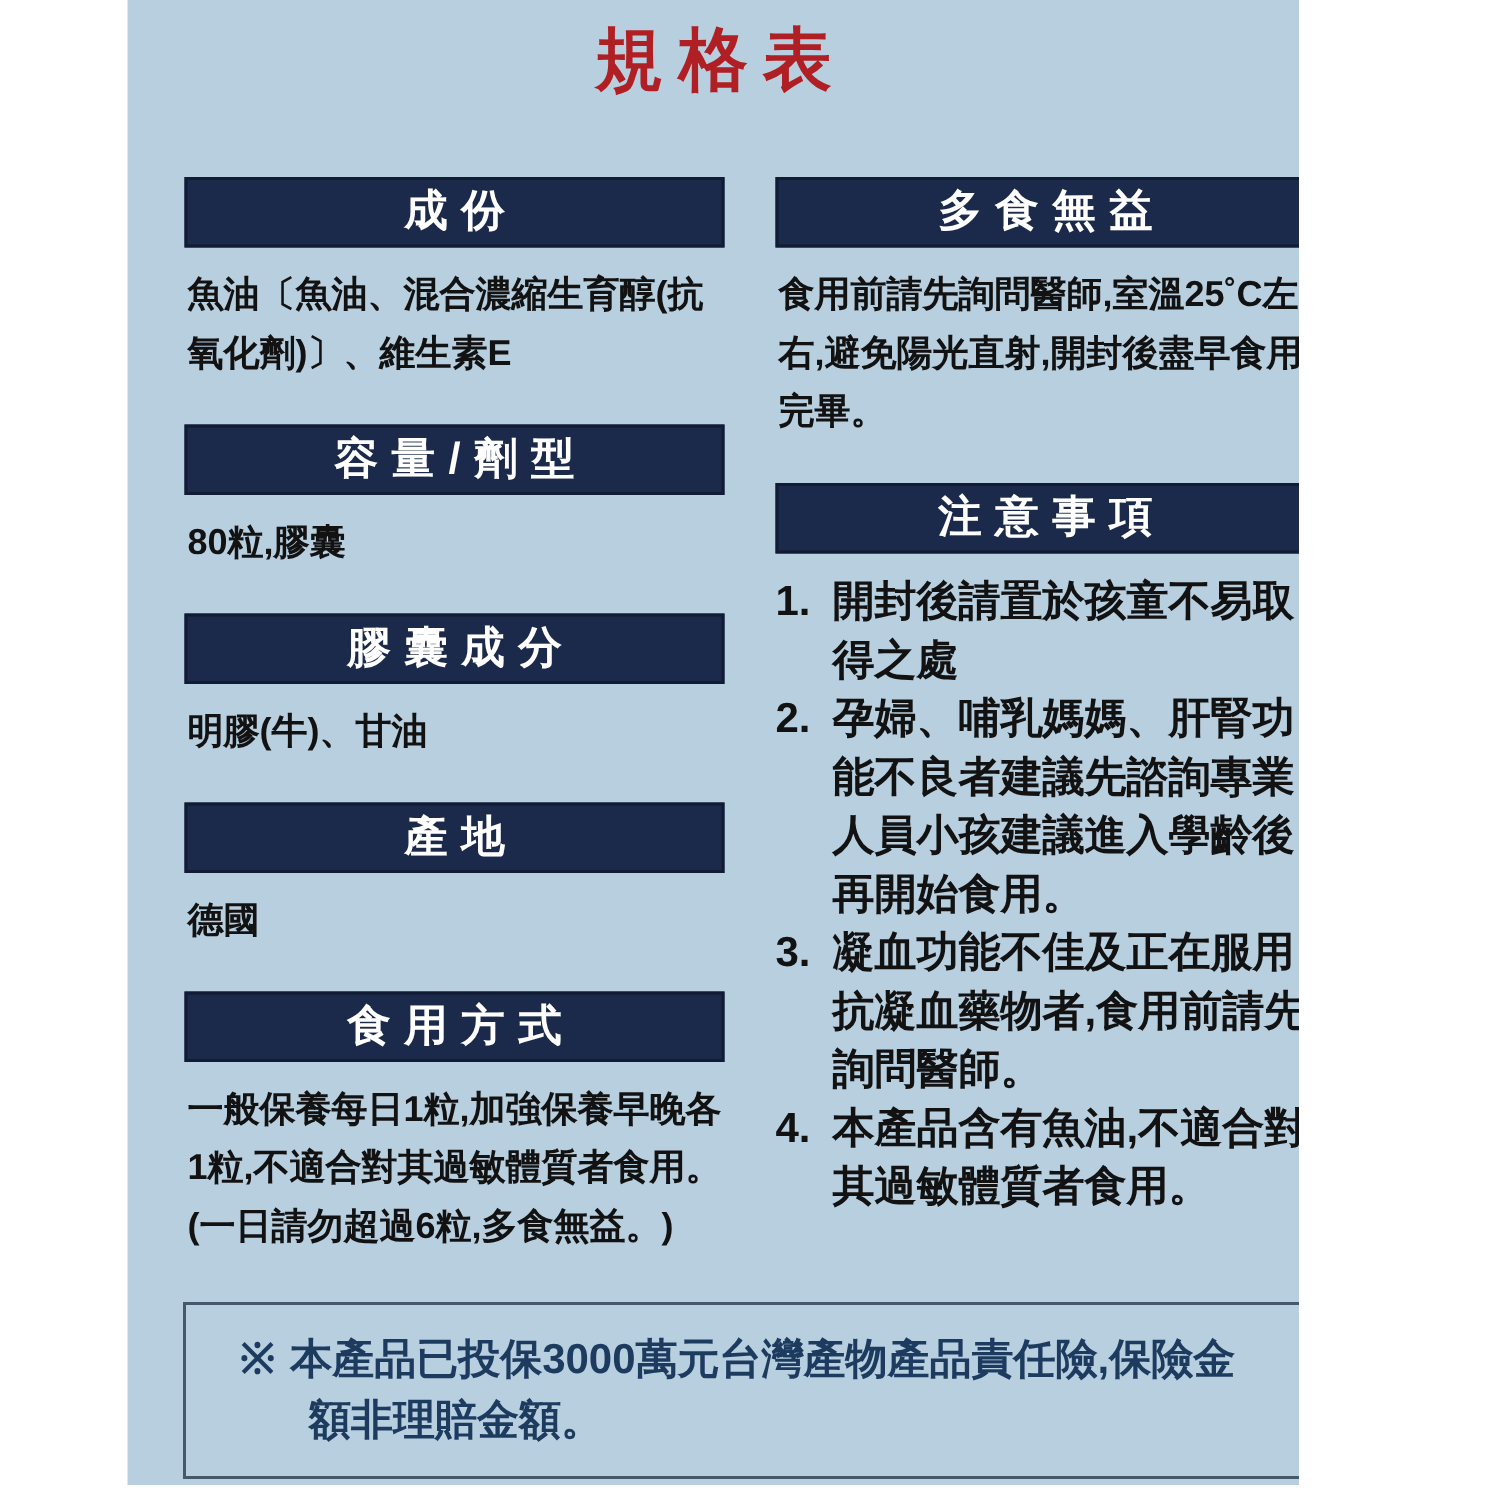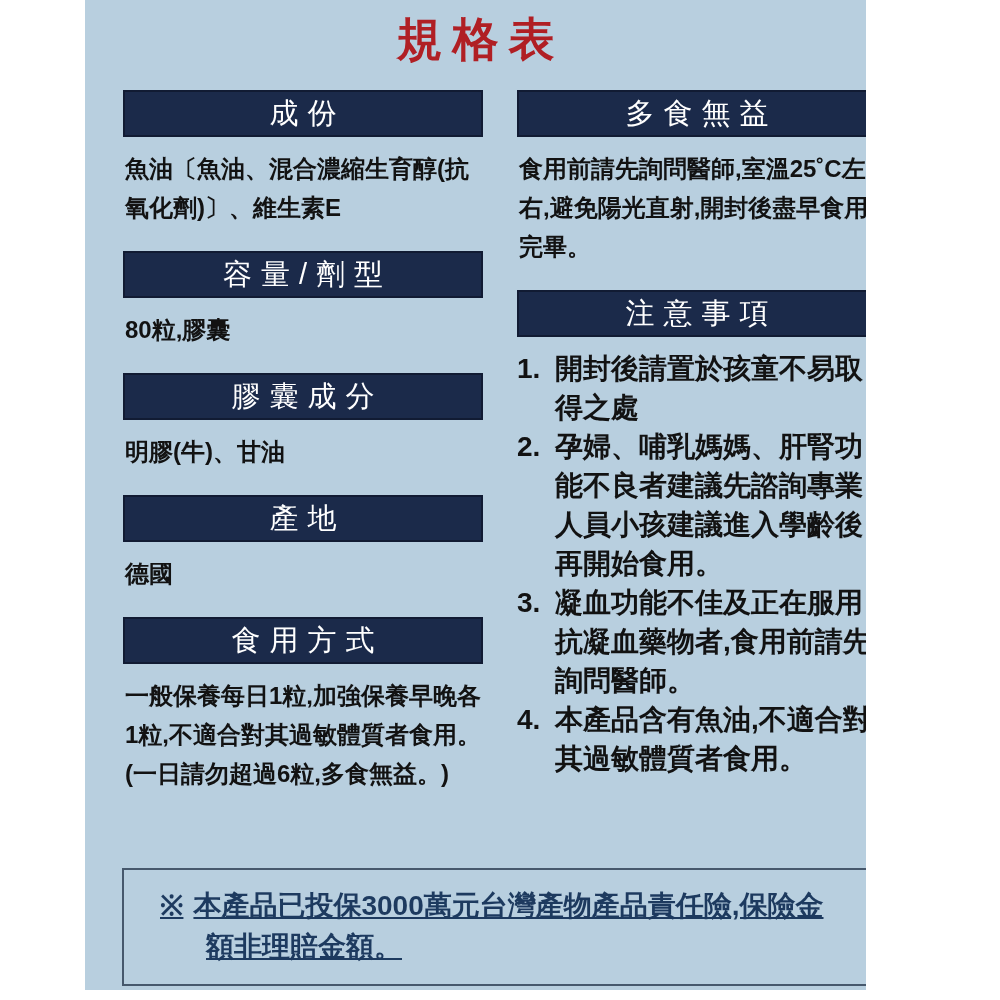--- a/index.html
+++ b/index.html
@@ -45,23 +45,24 @@
   }
   .sec-bar {
     background: #1b2a4a;
     border: 2px solid #111b33;
     box-sizing: border-box;
     height: 47px;
     line-height: 43px;
     text-align: center;
     color: #ffffff;
     font-size: 29px;
-    font-weight: normal;
+    font-weight: bold;
     letter-spacing: 9px;
     text-indent: 9px;
+    margin-top: 28px;
   }
   .sec-body {
     font-size: 24px;
     font-weight: 600;
     color: #121212;
     line-height: 39px;
     margin: 12px 0 24px 2px;
   }
   .notice-list {
     margin: 12px 0 0 0;
@@ -89,21 +90,20 @@
     border: 2px solid #46586c;
     padding: 15px 28px 17px 36px;
     color: #1d3a5f;
     font-size: 28px;
     font-weight: 600;
     line-height: 41px;
   }
   .footer-text {
     padding-left: 46px;
     text-indent: -46px;
-    text-decoration: underline;
   }
   .footer-text .marker {
     padding-right: 10px;
   }
 </style>
 </head>
 <body>
 
 <div class="panel">
 

